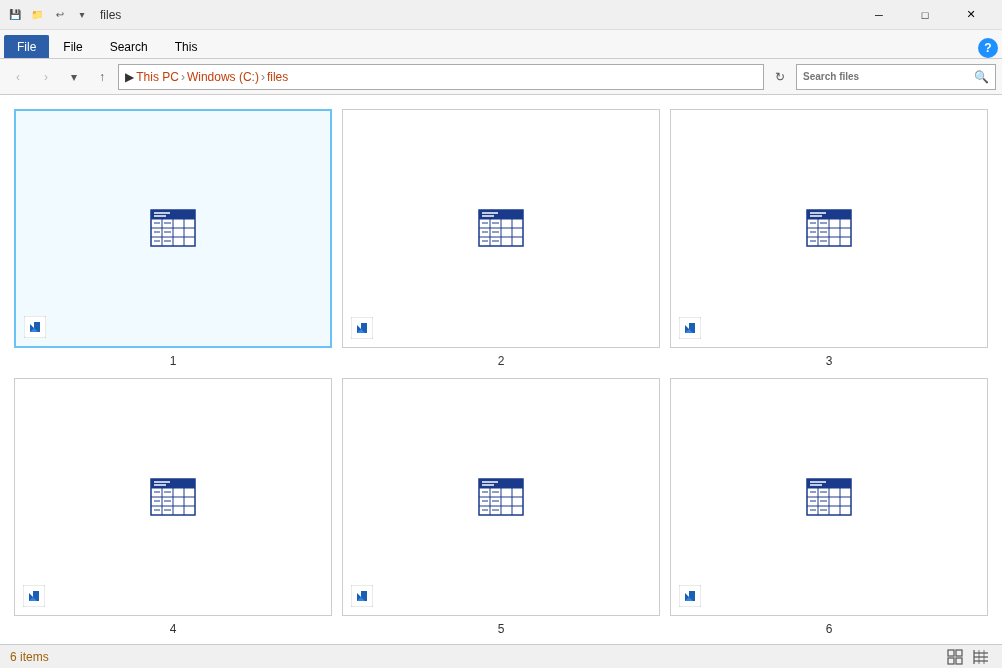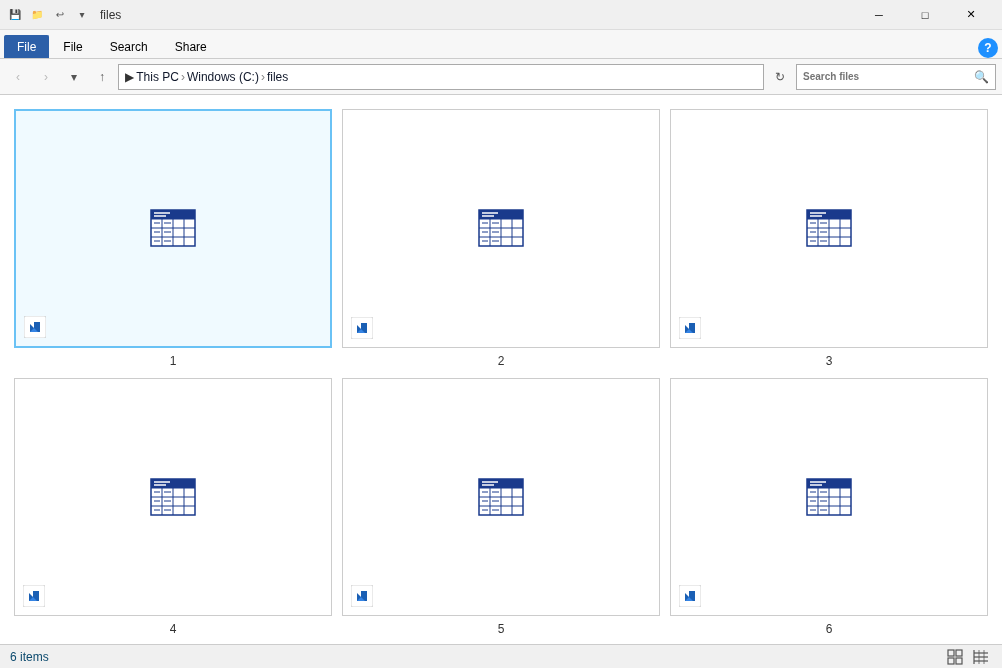--- a/index.html
+++ b/index.html
@@ -84,21 +84,21 @@
       height: 26px;
       display: flex;
       align-items: center;
       background: white;
       border: 1px solid #aaa;
       padding: 0 6px;
       font-size: 12px;
       color: #333;
       gap: 2px;
     }
-    .path-part { color: #0f172a; cursor: pointer; }
+    .path-part { color: #c2410c; cursor: pointer; }
     .path-sep { color: #888; }
     .address-refresh {
       width: 24px; height: 24px;
       display: flex; align-items: center; justify-content: center;
       cursor: pointer; border: 1px solid transparent; border-radius: 2px;
       color: #555; background: transparent; font-size: 12px;
     }
     .search-box {
       height: 26px;
       width: 200px;
@@ -180,21 +180,21 @@
     
     .status-bar {
       height: 24px;
       background: #f0f0f0;
       border-top: 1px solid #ccc;
       display: flex;
       align-items: center;
       padding: 0 10px;
       justify-content: space-between;
     }
-    .status-text { font-size: 12px; color: #0c4a6e; }
+    .status-text { font-size: 12px; color: #a16207; }
     .view-controls { display: flex; gap: 4px; }
     .view-btn {
       width: 22px; height: 20px;
       display: flex; align-items: center; justify-content: center;
       cursor: pointer; border: 1px solid transparent; border-radius: 2px;
       color: #555; background: transparent;
     }
   </style>
 </head>
 <body>
@@ -212,21 +212,21 @@
     <button class="title-btn">□</button>
     <button class="title-btn close">✕</button>
   </div>
 </div>
 
 <div class="ribbon">
   <div class="ribbon-tabs">
     <button class="ribbon-tab active">File</button>
     <button class="ribbon-tab">File</button>
     <button class="ribbon-tab">Search</button>
-    <button class="ribbon-tab">Share</button>
+    <button class="ribbon-tab">This</button>
     <div class="ribbon-help">?</div>
   </div>
 </div>
 
 <div class="address-bar">
   <button class="nav-btn disabled">‹</button>
   <button class="nav-btn disabled">›</button>
   <button class="nav-btn">▾</button>
   <button class="nav-btn">↑</button>
   <div class="address-path">

